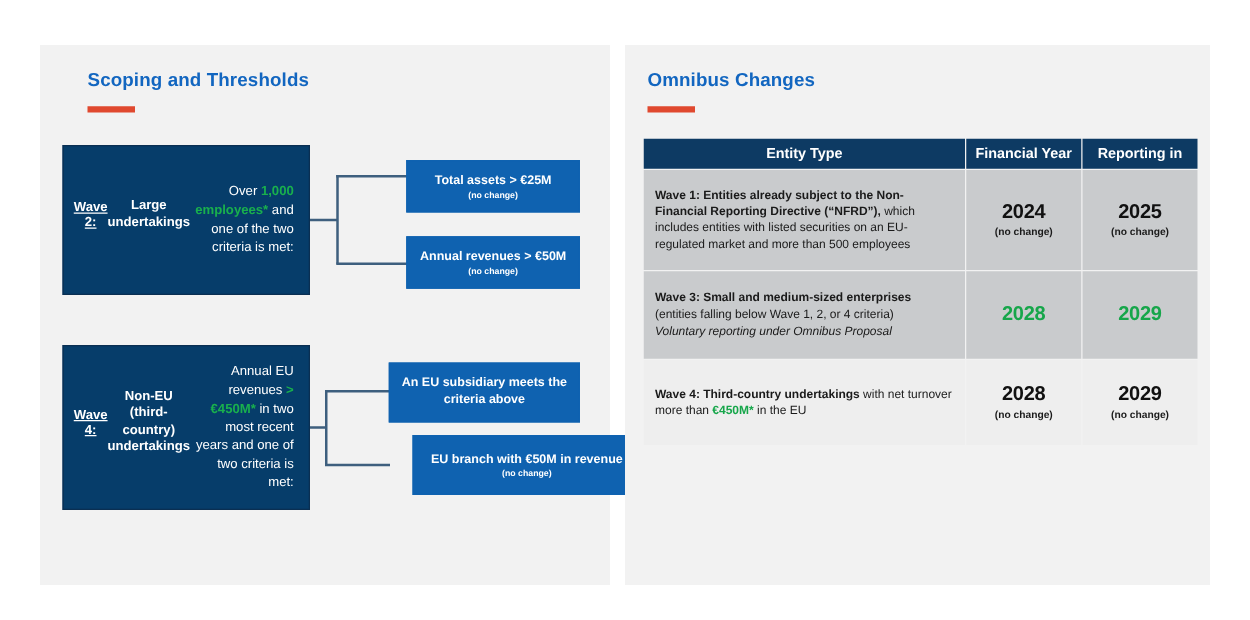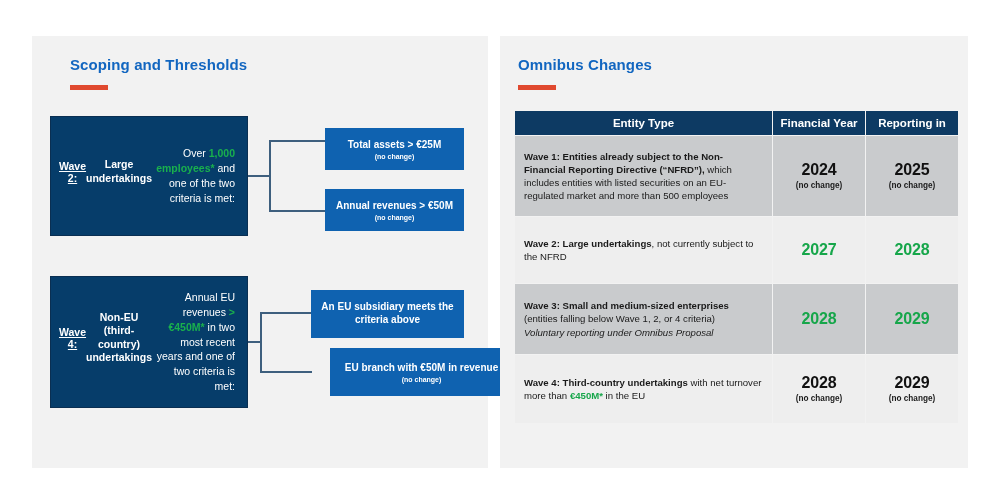--- a/index.html
+++ b/index.html
@@ -243,31 +243,20 @@
           <td class="yr">
             <div class="yr-num black">2024</div>
             <div class="yr-note">(no change)</div>
           </td>
           <td class="yr">
             <div class="yr-num black">2025</div>
             <div class="yr-note">(no change)</div>
           </td>
         </tr>
 
-        <tr class="plain">
-          <td class="entity" style="height:52px;">
-            <span class="b">Wave 2: Large undertakings</span><span>, not currently subject to the NFRD</span>
-          </td>
-          <td class="yr">
-            <div class="yr-num green">2027</div>
-          </td>
-          <td class="yr">
-            <div class="yr-num green">2028</div>
-          </td>
-        </tr>
 
         <tr class="shade">
           <td class="entity" style="height:56px;">
             <span class="b">Wave 3: Small and medium-sized enterprises</span><span> (entities falling below Wave 1, 2, or 4 criteria)</span><br>
             <span class="it">Voluntary reporting under Omnibus Proposal</span>
           </td>
           <td class="yr">
             <div class="yr-num green">2028</div>
           </td>
           <td class="yr">

